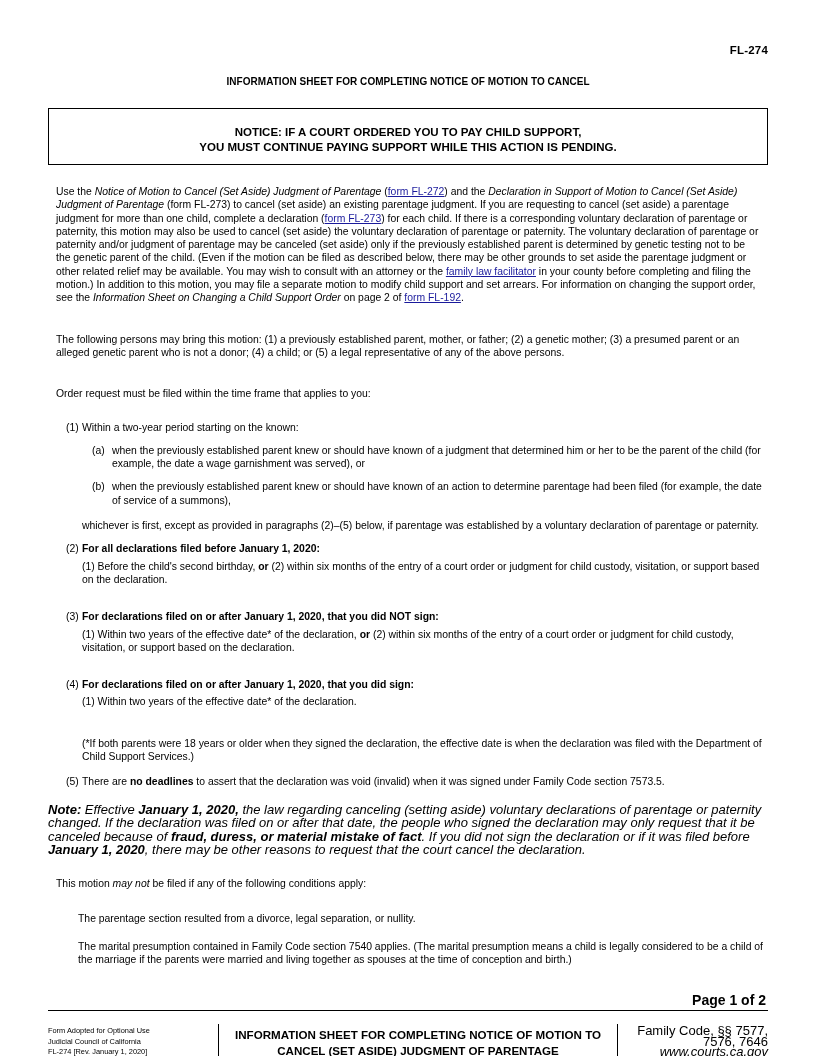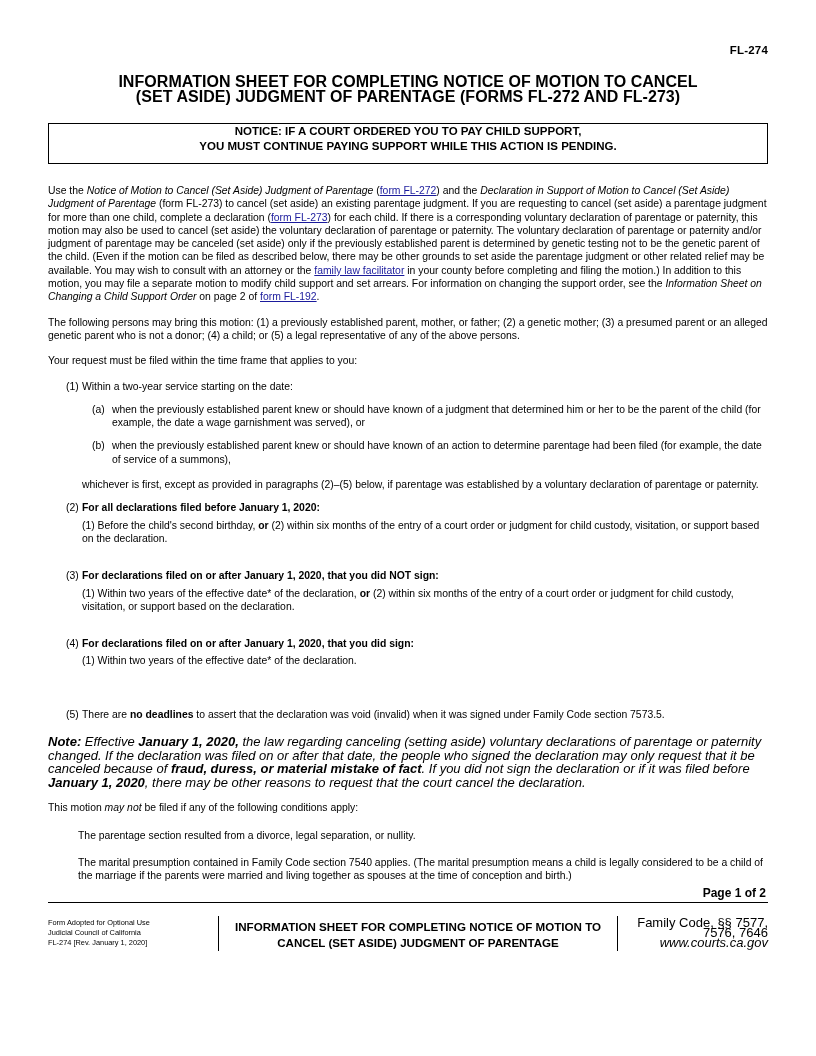--- a/index.html
+++ b/index.html
@@ -25,41 +25,41 @@
   }
   .form-number {
     text-align: right;
     font-size: 11.5px;
     font-weight: bold;
     letter-spacing: 0.2px;
     margin-bottom: 18px;
   }
   .doc-title {
     text-align: center;
-    font-size: 16px;
+    font-size: 10px;
     font-weight: bold;
     line-height: 15px;
     letter-spacing: 0.05px;
   }
   .notice-box {
     margin-top: 19px;
     border: 1px solid #000;
-    padding: 0 6px 9px 6px;
+    padding: 16px 6px 9px 6px;
     text-align: center;
     font-size: 11.5px;
     font-weight: bold;
     line-height: 15px;
   }
   .body-text {
     font-size: 10.4px;
     line-height: 13.3px;
     text-align: left;
   }
   p.para {
-    margin: 0;
+    margin: 8px;
   }
   .gap-12 { height: 12px; }
   .gap-10 { height: 10px; }
   .gap-4 { height: 4px; }
   .gap-14 { height: 14px; }
   .first-block { margin-top: 20px; }
   i, .it { font-style: italic; }
   b, .bd { font-weight: bold; }
   .lnk {
     color: #1a1a9c;
@@ -90,23 +90,23 @@
   }
   .indent-1 { padding-left: 34px; }
   .indent-3 { padding-left: 30px; }
   .note-block {
     font-style: italic;
     font-size: 13px;
     line-height: 13.6px;
   }
   .page-count {
     text-align: right;
-    font-size: 12px;
-    font-weight: bold;
-    margin-top: 3px;
+    font-size: 14px;
+    font-weight: bold;
+    margin-top: 26px;
     padding-right: 2px;
   }
   .footer {
     margin-top: 2px;
     border-top: 1px solid #000;
     display: flex;
     align-items: stretch;
     padding-top: 13px;
   }
   .footer-left {
@@ -139,45 +139,44 @@
 </style>
 </head>
 <body>
 
 <div class="page">
 
   <div class="form-number">FL-274</div>
 
   <div>
     <div class="doc-title">INFORMATION SHEET FOR COMPLETING NOTICE OF MOTION TO CANCEL</div>
-    <div class="doc-title">(SET ASIDE) JUDGMENT OF PARENTAGE (FORMS FL-272 AND FL-273)</div>
   </div>
 
   <div class="notice-box">
     <div>NOTICE: IF A COURT ORDERED YOU TO PAY CHILD SUPPORT,</div>
     <div>YOU MUST CONTINUE PAYING SUPPORT WHILE THIS ACTION IS PENDING.</div>
   </div>
 
   <div class="body-text first-block">
 
     <p class="para"><span>Use the </span><i>Notice of Motion to Cancel (Set Aside) Judgment of Parentage </i><span>(</span><a class="lnk" href="#">form FL-272</a><span>) and the </span><i>Declaration in Support of Motion to Cancel (Set Aside) Judgment of Parentage </i><span>(form FL-273) to cancel (set aside) an existing parentage judgment. If you are requesting to cancel (set aside) a parentage judgment for more than one child, complete a declaration (</span><a class="lnk" href="#">form FL-273</a><span>) for each child. If there is a corresponding voluntary declaration of parentage or paternity, this motion may also be used to cancel (set aside) the voluntary declaration of parentage or paternity. The voluntary declaration of parentage or paternity and/or judgment of parentage may be canceled (set aside) only if the previously established parent is determined by genetic testing not to be the genetic parent of the child. (Even if the motion can be filed as described below, there may be other grounds to set aside the parentage judgment or other related relief may be available. You may wish to consult with an attorney or the </span><a class="lnk" href="#">family law facilitator</a><span> in your county before completing and filing the motion.) In addition to this motion, you may file a separate motion to modify child support and set arrears. For information on changing the support order, see the </span><i>Information Sheet on Changing a Child Support Order </i><span>on page 2 of </span><a class="lnk" href="#">form FL-192</a><span>.</span></p>
 
     <div class="gap-12"></div>
 
     <p class="para">The following persons may bring this motion: (1) a previously established parent, mother, or father; (2) a genetic mother; (3) a presumed parent or an alleged genetic parent who is not a donor; (4) a child; or (5) a legal representative of any of the above persons.</p>
 
     <div class="gap-12"></div>
 
-    <p class="para">Your request must be filed within the time frame that applies to you:</p>
+    <p class="para">Order request must be filed within the time frame that applies to you:</p>
 
     <div class="gap-12"></div>
 
     <div class="num-row">
       <div class="num-label">(1)</div>
-      <div class="num-body">Within a two-year service starting on the date:</div>
+      <div class="num-body">Within a two-year period starting on the known:</div>
     </div>
 
     <div class="gap-10"></div>
 
     <div class="indent-1">
       <div class="sub-row">
         <div class="sub-label">(a)</div>
         <div class="num-body">when the previously established parent knew or should have known of a judgment that determined him or her to be the parent of the child (for example, the date a wage garnishment was served), or</div>
       </div>
     </div>
@@ -226,20 +225,21 @@
       <div class="num-body bd">For declarations filed on or after January 1, 2020, that you did sign:</div>
     </div>
 
     <div class="gap-4"></div>
 
     <div class="indent-1">(1) Within two years of the effective date* of the declaration.</div>
 
     <div class="gap-14"></div>
     <div class="gap-14"></div>
 
+    <div class="indent-1">(*If both parents were 18 years or older when they signed the declaration, the effective date is when the declaration was filed with the Department of Child Support Services.)</div>
 
     <div class="gap-12"></div>
 
     <div class="num-row">
       <div class="num-label">(5)</div>
       <div class="num-body"><span>There are </span><b>no deadlines</b><span> to assert that the declaration was void (invalid) when it was signed under Family Code section 7573.5.</span></div>
     </div>
 
     <div class="gap-14"></div>
 

